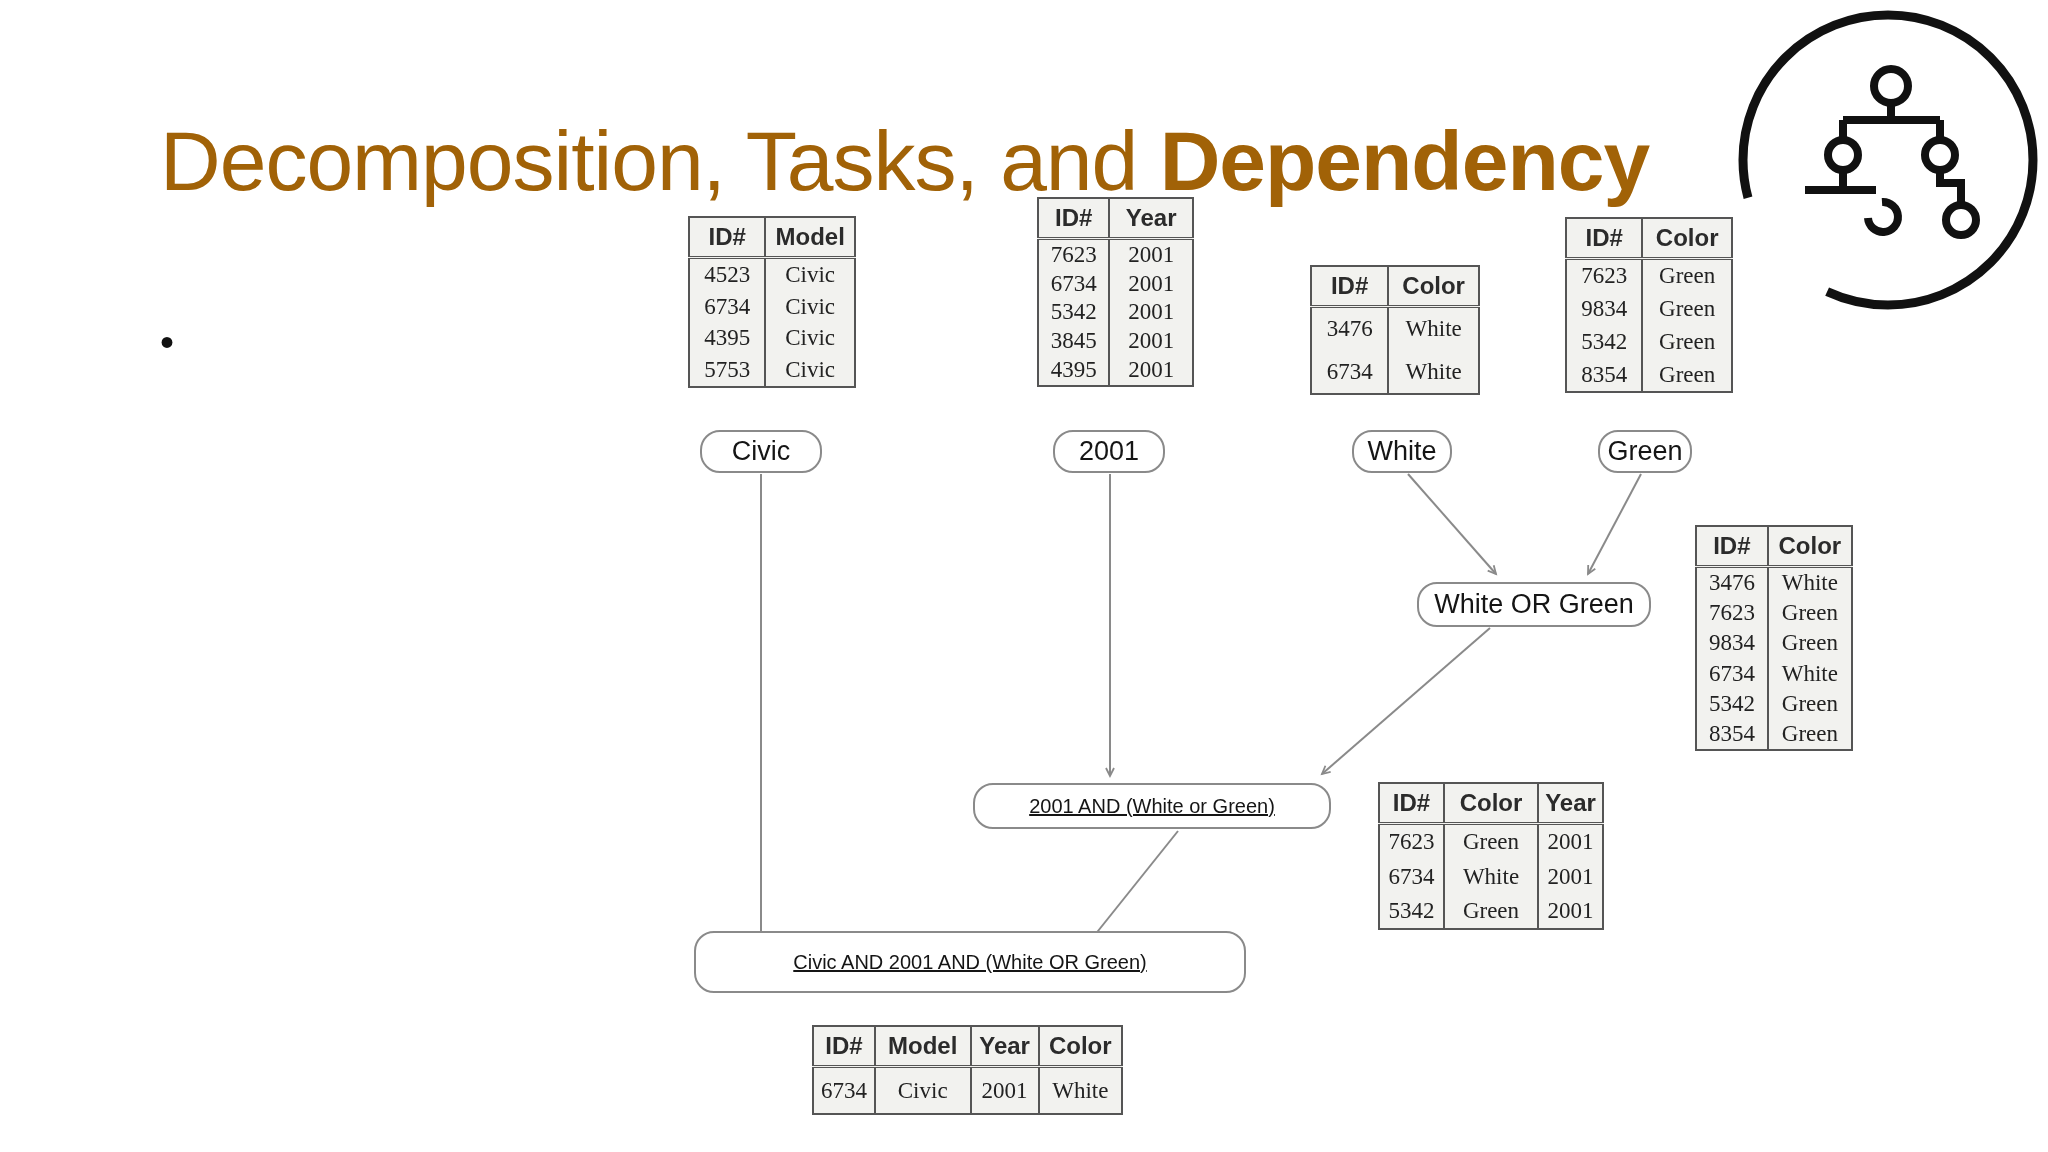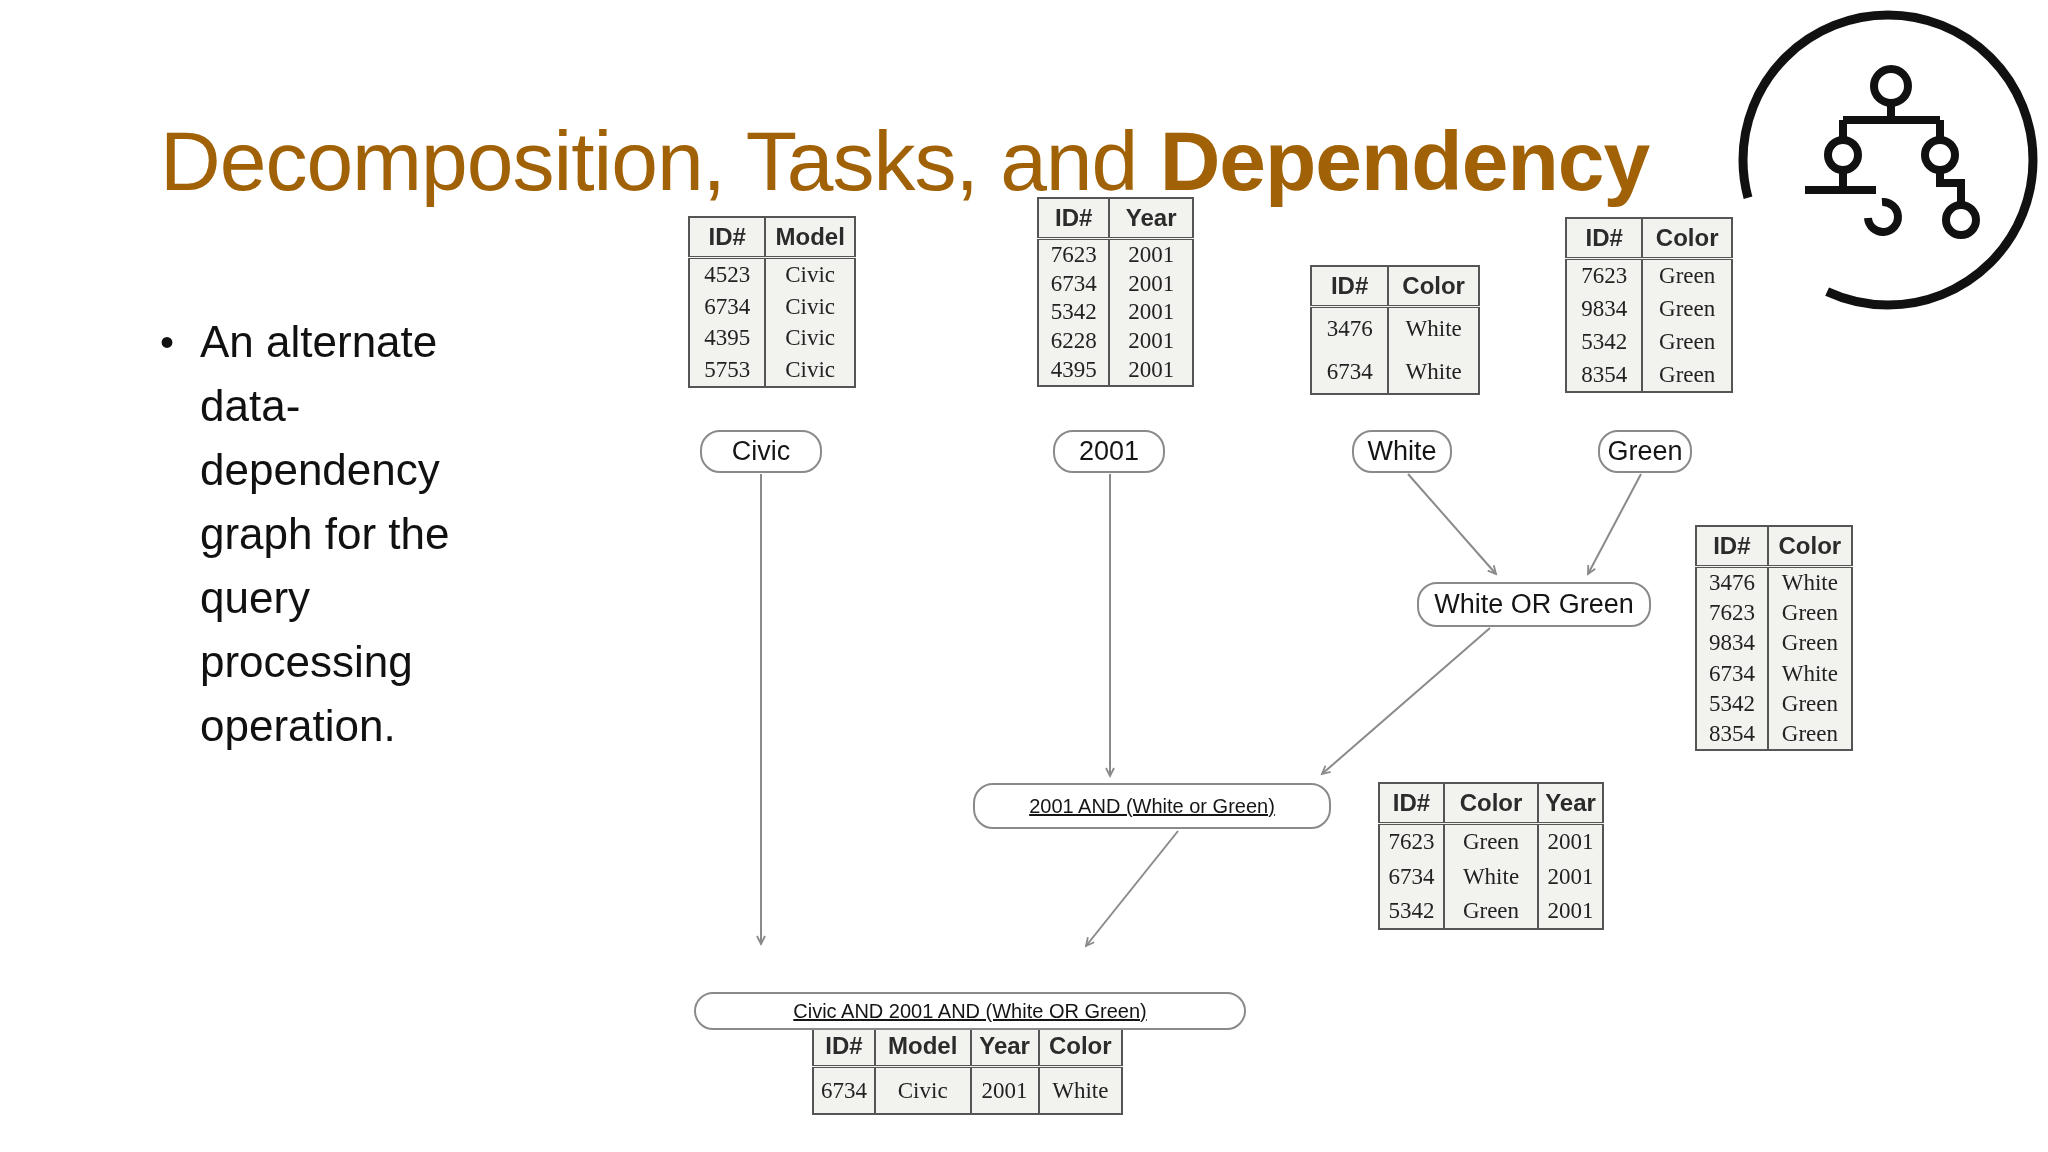--- a/index.html
+++ b/index.html
@@ -55,21 +55,20 @@
 </style>
 </head>
 <body>
 
 <h1 class="title">
   <div><span>Decomposition, Tasks, and</span> <b>Dependency</b></div>
 </h1>
 
 <div class="bullet-block">
   <span class="dot">•</span>
-  <div class="btxt">An alternate data-dependency graph for the query processing operation.</div>
 </div>
 
 <svg id="arrows" width="2048" height="1152" viewBox="0 0 2048 1152">
   <defs>
     <marker id="ah" markerWidth="12" markerHeight="12" refX="9" refY="5" orient="auto" markerUnits="userSpaceOnUse">
       <path d="M1,1 L9,5 L1,9" fill="none" stroke="#8a8a8a" stroke-width="1.8"></path>
     </marker>
   </defs>
   <g stroke="#8a8a8a" stroke-width="2" fill="none">
     <path d="M761,474 L761,944" marker-end="url(#ah)"></path>
@@ -122,21 +121,21 @@
       </tr>
       <tr>
         <td>6734</td>
         <td>2001</td>
       </tr>
       <tr>
         <td>5342</td>
         <td>2001</td>
       </tr>
       <tr>
-        <td>6228</td>
+        <td>3845</td>
         <td>2001</td>
       </tr>
       <tr>
         <td>4395</td>
         <td>2001</td>
       </tr>
     </tbody>
   </table>
 
 <table class="dtable c2" id="t-white" style="left:1310px;top:265px;width:170px;height:130px;">
@@ -265,21 +264,21 @@
       </tr>
     </tbody>
   </table>
 
 <div class="pill" style="left:700px;top:430px;width:122px;height:43px;">Civic</div>
 <div class="pill" style="left:1053px;top:430px;width:112px;height:43px;">2001</div>
 <div class="pill" style="left:1352px;top:430px;width:100px;height:43px;">White</div>
 <div class="pill" style="left:1598px;top:430px;width:94px;height:43px;">Green</div>
 <div class="pill" style="left:1417px;top:582px;width:234px;height:45px;text-align:right;">White OR Green</div>
 <div class="pill small-font" style="left:973px;top:783px;width:358px;height:46px;">2001 AND (White or Green)</div>
-<div class="pill small-font" style="left:694px;top:992px;width:552px;height:38px;">Civic AND 2001 AND (White OR Green)</div>
+<div class="pill small-font" style="left:694px;top:931px;width:552px;height:62px;">Civic AND 2001 AND (White OR Green)</div>
 
 <svg id="graph-icon" width="315" height="312" viewBox="0 0 315 312">
   <circle cx="155" cy="154" r="145" fill="none" stroke="#111" stroke-width="9" pathLength="100" stroke-dasharray="31.9 13.9 54.2"></circle>
   <g stroke="#111" stroke-width="8" fill="none">
     <path d="M158,97 L158,114 M110,114 L207,114 M110,114 L110,134 M207,114 L207,134"></path>
     <path d="M110,164 L110,184 M72,184 L143,184"></path>
     <path d="M207,164 L207,177 L228,177 L228,199"></path>
     <circle cx="158" cy="80" r="17" fill="#fff"></circle>
     <circle cx="110" cy="149" r="15" fill="#fff"></circle>
     <circle cx="207" cy="149" r="15" fill="#fff"></circle>

